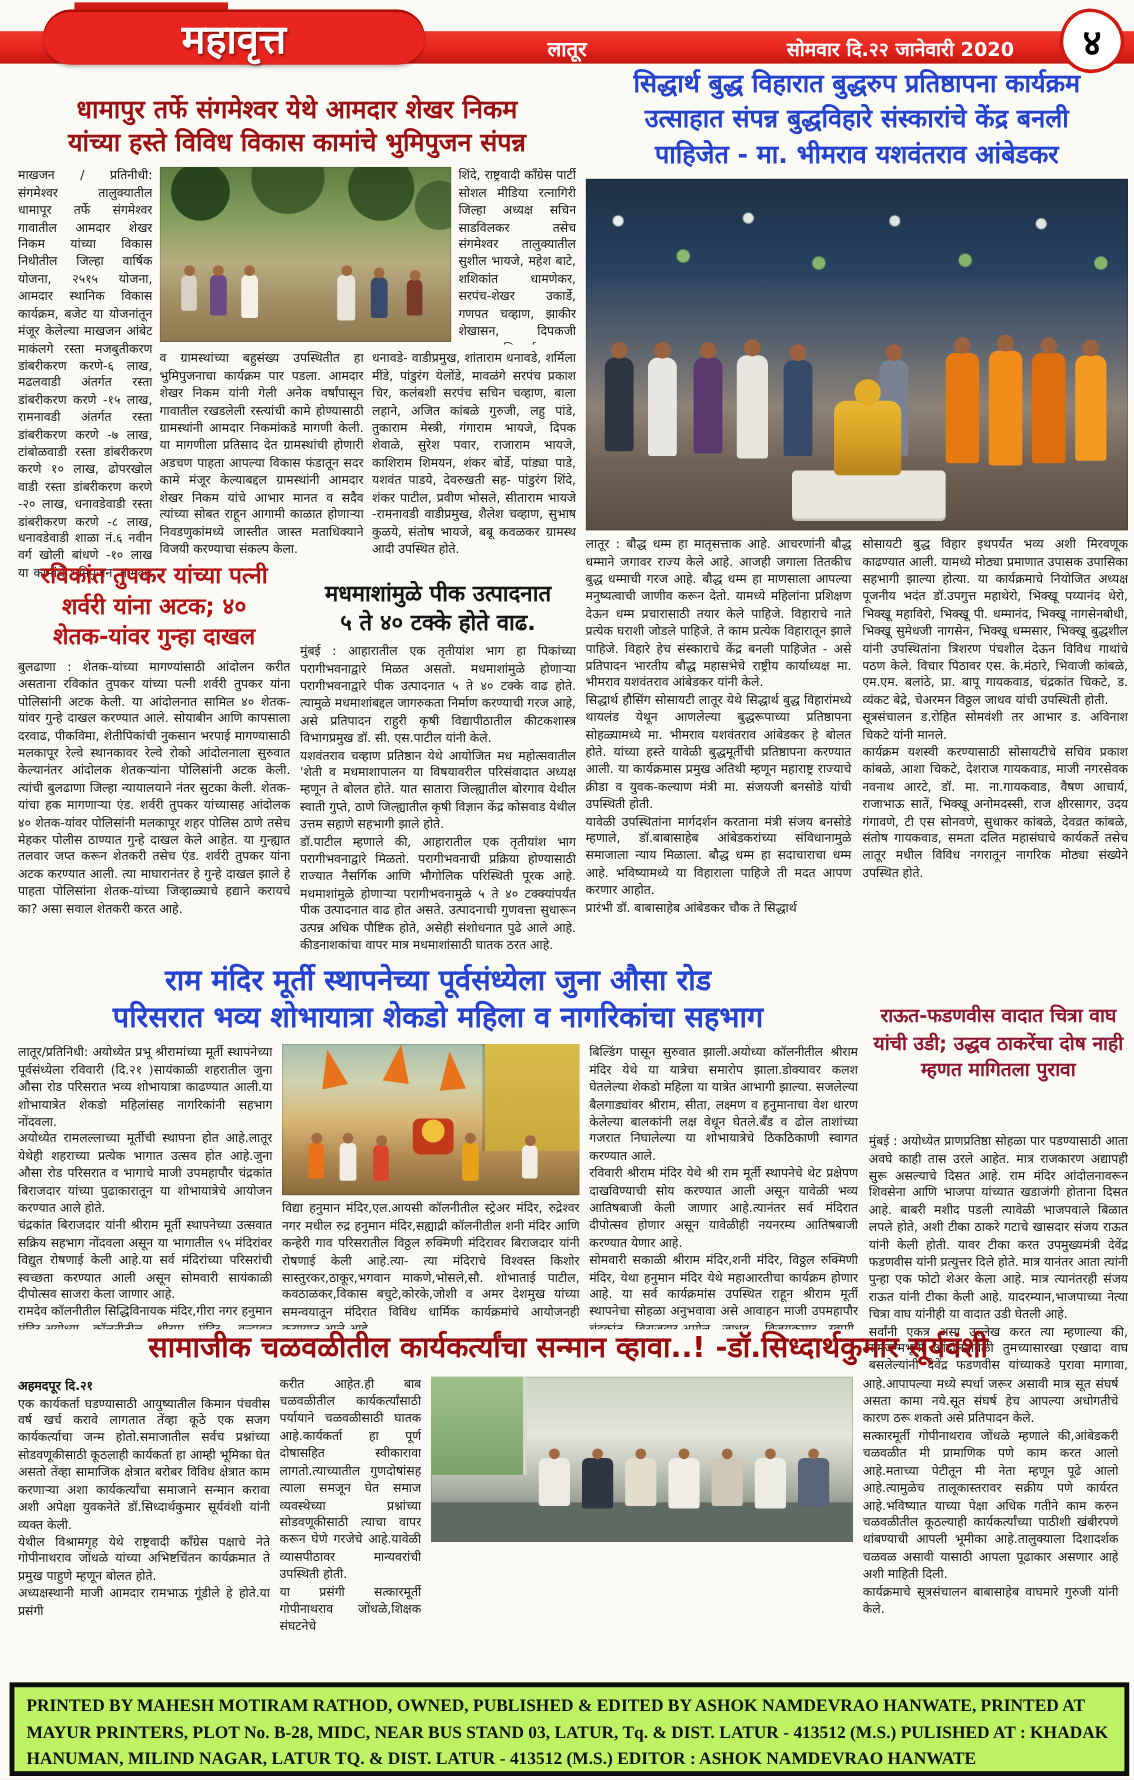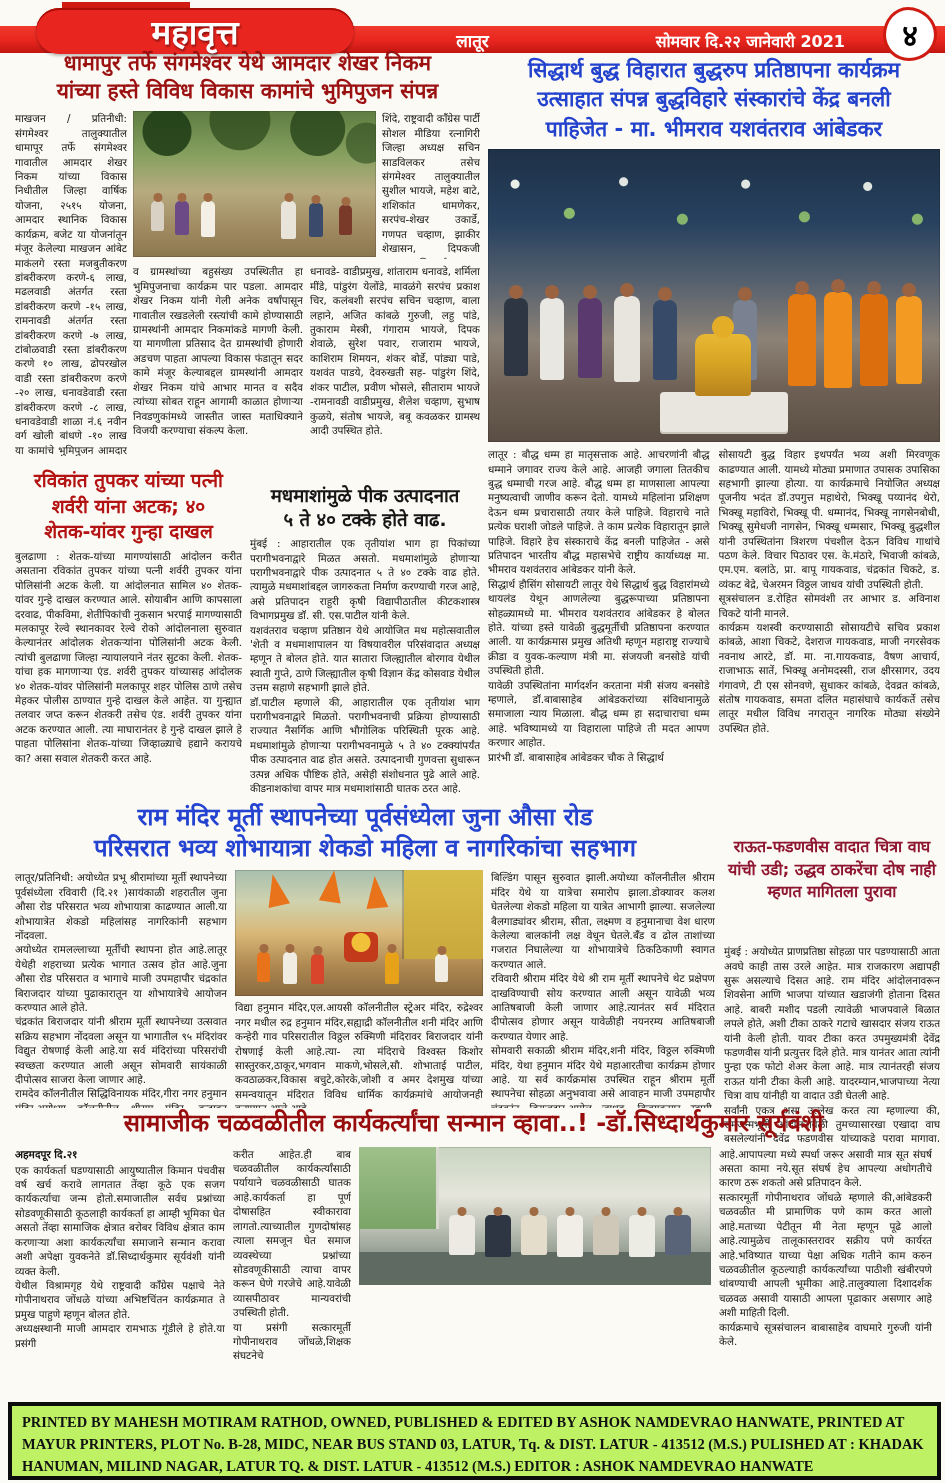--- a/index.html
+++ b/index.html
@@ -23,21 +23,21 @@
               display:flex;align-items:center;justify-content:center;
               font-size:30px;font-weight:bold;color:#000;}
 
   
   .article{position:absolute;display:flex;flex-direction:column;overflow:hidden;}
   .hl{text-align:center;font-weight:800;line-height:1.32;}
   .bt{font-size:10.3px;line-height:1.4;text-align:justify;white-space:pre-line;color:#151515;}
   .dateline{font-size:10.5px;font-weight:bold;color:#111;margin-bottom:2px;}
 
   
-  .a1{left:15px;top:50px;width:465px;height:406px;}
+  .a1{left:15px;top:78px;width:465px;height:406px;}
   .a1 .hl{color:#9b1111;font-size:21px;}
   .a1-body{flex:1;display:flex;gap:6px;margin-top:6px;overflow:hidden;}
   .a1-c1{width:112px;flex:none;overflow:hidden;}
   .a1-right{flex:1;display:flex;flex-direction:column;gap:5px;overflow:hidden;}
   .a1-row1{display:flex;gap:6px;height:148px;flex:none;}
   .a1-side{flex:1;overflow:hidden;}
   .a1-row2{flex:1;display:flex;gap:7px;overflow:hidden;}
   .a1-row2>div{flex:1;overflow:hidden;}
 
   
@@ -138,21 +138,21 @@
 
 <div class="page">
 
   <div class="masthead">
     <div class="mast-tab"></div>
     <div class="mast-strip"></div>
     <div class="mast-pill">
       <span>महावृत्त</span>
     </div>
     <div class="mast-edition">लातूर</div>
-    <div class="mast-date">सोमवार दि.२२ जानेवारी 2021</div>
+    <div class="mast-date">सोमवार दि.२२ जानेवारी 2020</div>
     <div class="mast-badge">
       <span>४</span>
     </div>
   </div>
 
   <div class="article a1">
     <div class="hl">
       <div>धामापुर तर्फे संगमेश्वर येथे आमदार शेखर निकम</div>
       <div>यांच्या हस्ते विविध विकास कामांचे भुमिपुजन संपन्न</div>
     </div>

